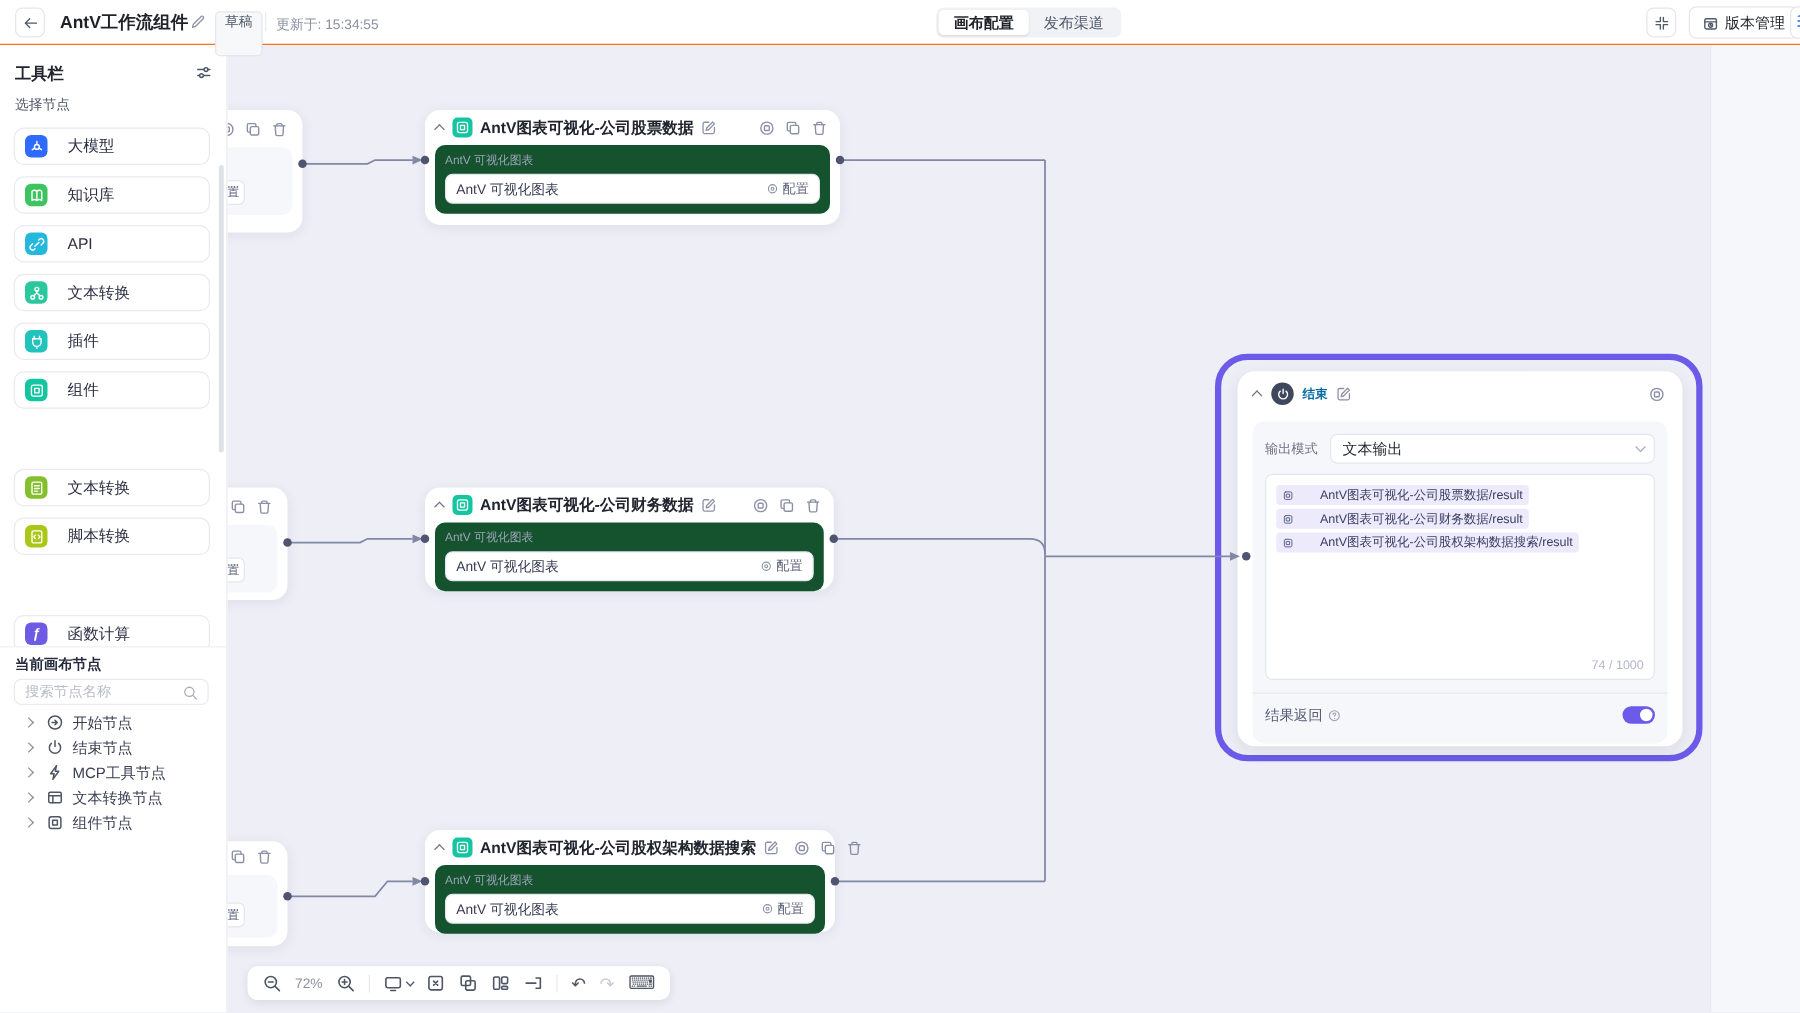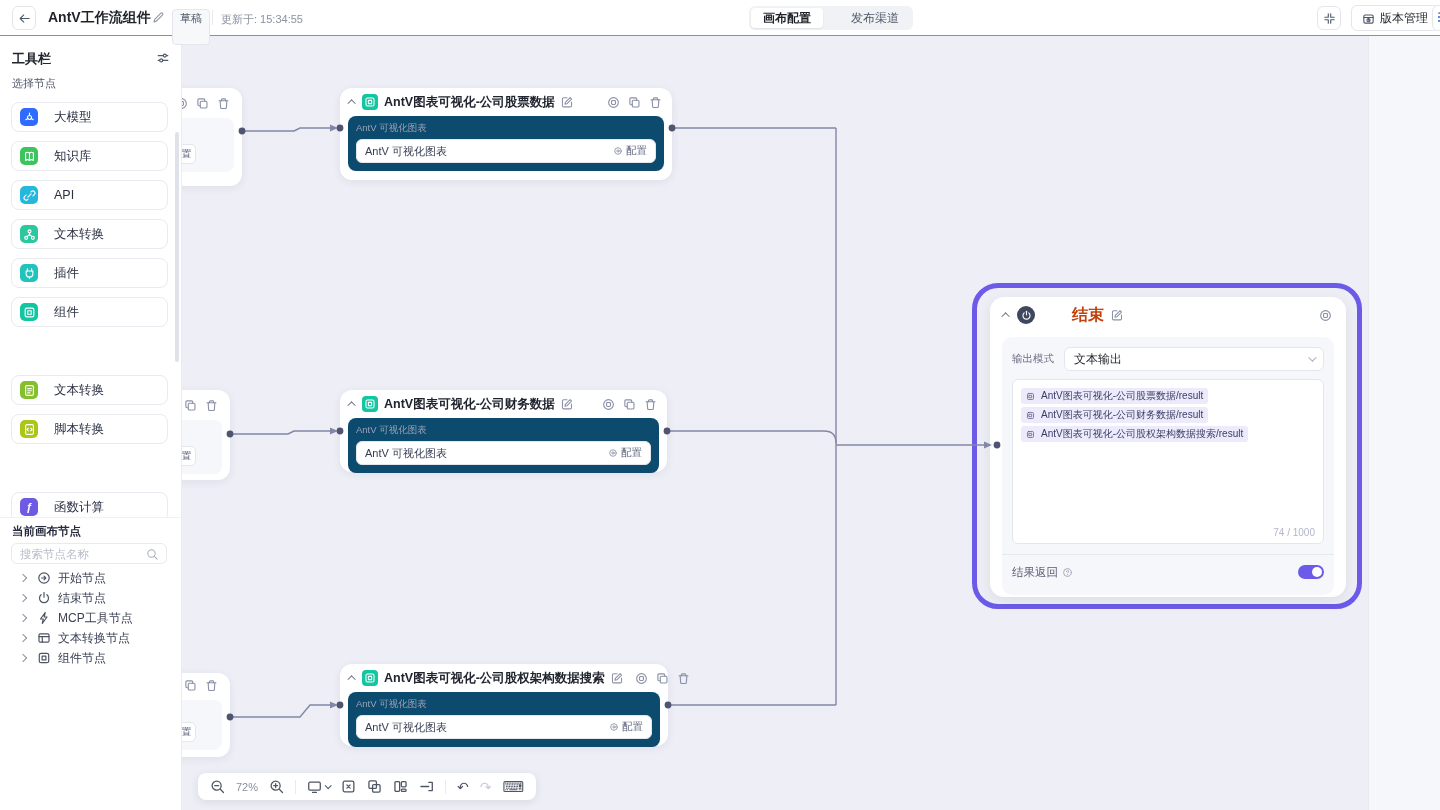--- a/index.html
+++ b/index.html
@@ -11,21 +11,21 @@
   .i { stroke:currentColor; fill:none; stroke-width:1.2; stroke-linecap:round; stroke-linejoin:round; display:block; }
 
   
   .topbar { position:absolute; left:0; top:0; width:1440px; height:36px; background:#fff; border-bottom:1px solid #f97316; z-index:30; display:flex; align-items:center; }
   .back-btn { position:absolute; left:12px; top:6px; width:24px; height:24px; border:1px solid #e5e6eb; border-radius:6px; background:#fff; display:flex; align-items:center; justify-content:center; color:#4e5969; }
   .doc-title { position:absolute; left:48px; top:9px; font-size:14px; font-weight:bold; color:#1f2329; }
   .title-edit { position:absolute; left:152px; top:11px; color:#9096a6; }
   .badge { position:absolute; left:172px; top:9px; height:36px; padding:0 7px; background:#f7f8fa; border:1px solid #e5e6eb; border-radius:4px; font-size:11px; line-height:16px; color:#4e5969; }
   .hdr-divider { position:absolute; left:212px; top:10px; width:1px; height:15px; background:#e9eaf0; }
   .updated { position:absolute; left:221px; top:12px; font-size:11px; color:#8a919f; }
-  .seg { position:absolute; left:749px; top:6px; height:24px; background:#f1f2f5; border-radius:6px; padding:2px; display:flex; z-index:31;gap:16px; }
+  .seg { position:absolute; left:749px; top:6px; height:24px; background:#f1f2f5; border-radius:6px; padding:2px; display:flex; z-index:31; }
   .seg-item { padding:0 12px; font-size:12px; line-height:20px; color:#4e5969; border-radius:4px; }
   .seg-item.active { background:#fff; color:#1f2329; font-weight:bold; box-shadow:0 1px 2px rgba(31,35,41,.08); }
   .collapse-btn { position:absolute; left:1317px; top:6px; width:24px; height:24px; border:1px solid #e5e6eb; border-radius:6px; background:#fff; display:flex; align-items:center; justify-content:center; color:#4e5969; }
   .version-btn { position:absolute; left:1351px; top:5px; height:26px; padding:0 10px; border:1px solid #e5e6eb; border-radius:6px; background:#fff; display:flex; align-items:center; gap:5px; font-size:12px; color:#1f2329; }
   .cut-btn { position:absolute; left:1432px; top:5px; width:26px; height:26px; border:1px solid #e5e6eb; border-radius:6px; background:#fff; display:flex; align-items:center; padding-left:5px; }
   .stripes { width:12px; height:12px; background:repeating-linear-gradient(#5b8def 0 2px,#fff 2px 4px); border-radius:2px; }
 
   
   .sidebar { position:absolute; left:0; top:36px; width:182px; height:774px; background:#fff; border-right:1px solid #ebecf2; z-index:20; }
   .sb-title { position:absolute; left:12px; top:14px; font-size:13px; font-weight:bold; color:#20242e; }
@@ -51,44 +51,44 @@
   
   .right-strip { position:absolute; left:1368px; top:36px; width:72px; height:774px; background:#f6f7fb; border-left:1px solid #e9eaf0; z-index:1; }
   .node { position:absolute; background:#fff; border-radius:12px; box-shadow:0 2px 10px rgba(31,35,41,.07); z-index:2; }
   .node-header { display:flex; align-items:center; gap:6px; height:28px; padding:0 10px; }
   .chev-up { width:6px; height:6px; border-left:1.4px solid #6d7286; border-top:1.4px solid #6d7286; transform:rotate(45deg) translateY(2px); flex:none; }
   .nh-ic { width:16px; height:16px; border-radius:4px; background:#14c5a2; color:#fff; display:flex; align-items:center; justify-content:center; flex:none; }
   .node-title { font-size:12.5px; font-weight:bold; color:#20242e; white-space:nowrap; }
   .act { color:#8a90a6; display:flex; }
   .nh-spacer { flex:1; }
   .nh-acts { display:flex; gap:8px; align-items:center; }
-  .node-panel { margin:0 8px 8px; background:#0c4a6e; border-radius:8px; padding:6px 8px 8px; }
+  .node-panel { margin:0 8px 8px; background:#14532d; border-radius:8px; padding:6px 8px 8px; }
   .panel-label { font-size:9.5px; color:#9ba1b7; margin-bottom:4px; }
   .input-row { height:24px; background:#fff; border:1px solid #e4e6ee; border-radius:6px; display:flex; align-items:center; justify-content:space-between; padding:0 8px; }
   .input-value { font-size:11px; color:#363b52; }
   .config-btn { font-size:10.5px; color:#5c627c; display:flex; align-items:center; gap:3px; }
 
   .partial-acts { display:flex; justify-content:flex-end; gap:8px; padding:9px 12px 0 0; }
   .partial-panel { margin:8px; background:#f6f7fb; border-radius:8px; padding:26px 6px 8px 6px; }
   .mini-config { width:42px; height:20px; background:#fff; border:1px solid #e4e6ee; border-radius:5px; display:flex; align-items:center; justify-content:center; gap:3px; font-size:10px; color:#5c627c; }
 
   
   .selection { position:absolute; left:972px; top:283px; width:390px; height:326px; border:5px solid #6b5be8; border-radius:26px; z-index:2; }
   .end-card { position:absolute; left:990px; top:297px; width:356px; height:300px; background:#fff; border-radius:14px; box-shadow:0 4px 14px rgba(31,35,41,.08); z-index:2; }
   .end-header { display:flex; align-items:center; gap:7px; height:30px; padding:6px 14px 0; }
   .end-ic { width:18px; height:18px; border-radius:50%; background:#3f475f; color:#fff; display:flex; align-items:center; justify-content:center; flex:none; }
-  .end-title { font-size:16px; font-weight:bold; color:#c2410c;margin-left:30px; }
+  .end-title { font-size:10px; font-weight:bold; color:#0369a1; }
   .end-panel { margin:10px 12px 0; background:#f6f7fb; border-radius:10px; padding:10px; }
   .mode-row { display:flex; align-items:center; }
   .mode-label { font-size:10.5px; color:#6b7085; flex:none; }
   .mode-select { flex:1; margin-left:10px; height:24px; background:#fff; border:1px solid #e4e6ee; border-radius:6px; display:flex; align-items:center; justify-content:space-between; padding:0 9px; }
   .mode-value { font-size:12px; font-weight:500; color:#1f2329; }
   .chev-down { width:6px; height:6px; border-right:1.3px solid #a6abbd; border-bottom:1.3px solid #a6abbd; transform:rotate(45deg) translateY(-2px); }
   .ta { position:relative; margin-top:8px; height:165px; background:#fff; border:1px solid #e4e6ee; border-radius:6px; padding:8px; }
-  .chip { display:flex; align-items:center; gap:6px; background:#eceafb; border-radius:3px; padding:1px 5px; margin-bottom:3px; width:max-content; }
+  .chip { display:flex; align-items:center; gap:21px; background:#eceafb; border-radius:3px; padding:1px 5px; margin-bottom:3px; width:max-content; }
   .chip-txt { font-size:10px; color:#3a3e63; }
   .chip-ic { color:#5a5f86; display:flex; }
   .counter { position:absolute; right:8px; bottom:5px; font-size:10px; color:#b3b6c9; }
   .end-divider { border-top:1px solid #e7e9f2; margin:10px -10px 0; }
   .result-row { height:30px; display:flex; align-items:center; justify-content:space-between; padding-top:4px; }
   .result-left { display:flex; align-items:center; gap:4px; font-size:11.5px; color:#555b73; }
   .q-ic { color:#a0a5b8; display:flex; }
   .toggle { width:26px; height:14px; background:#6b5be8; border-radius:7px; position:relative; }
   .toggle-knob { position:absolute; right:2px; top:2px; width:10px; height:10px; background:#fff; border-radius:50%; }
 

